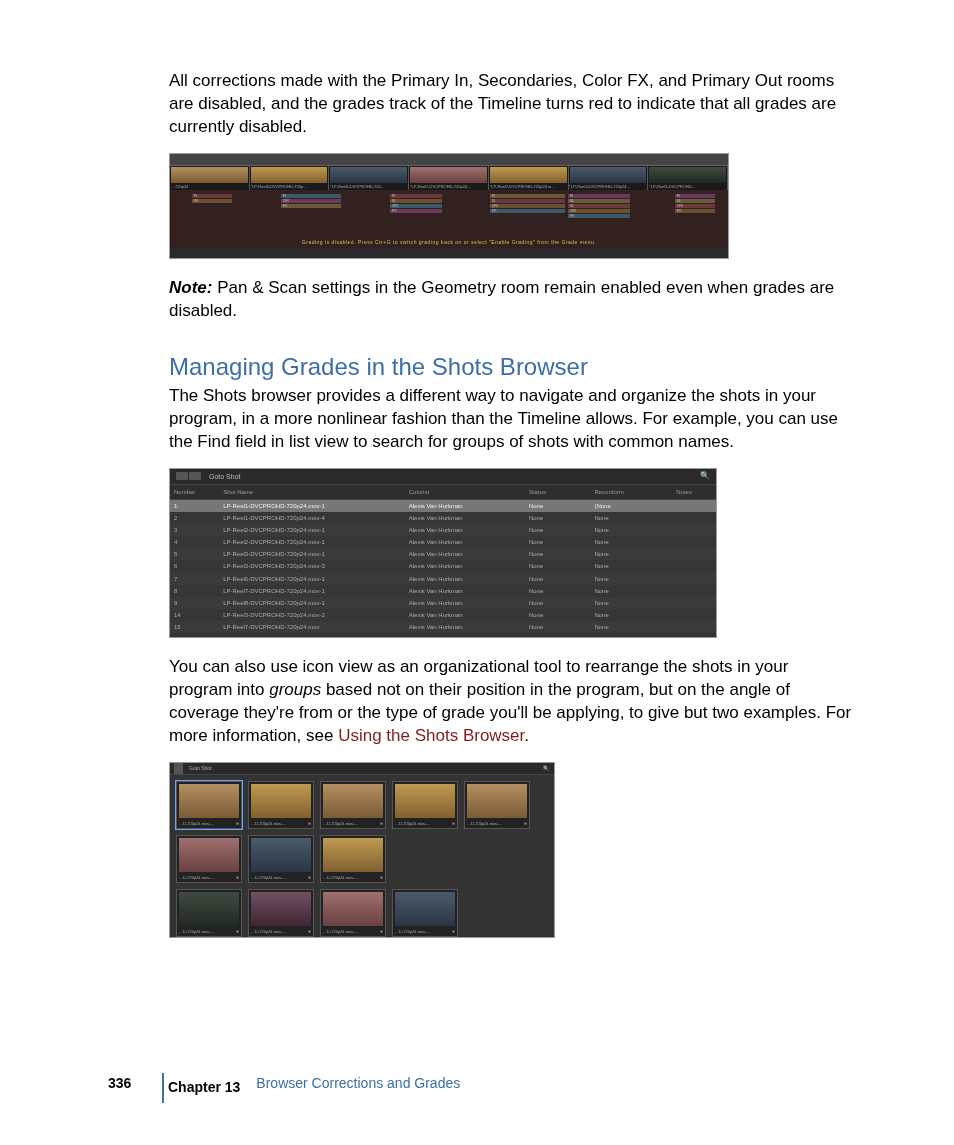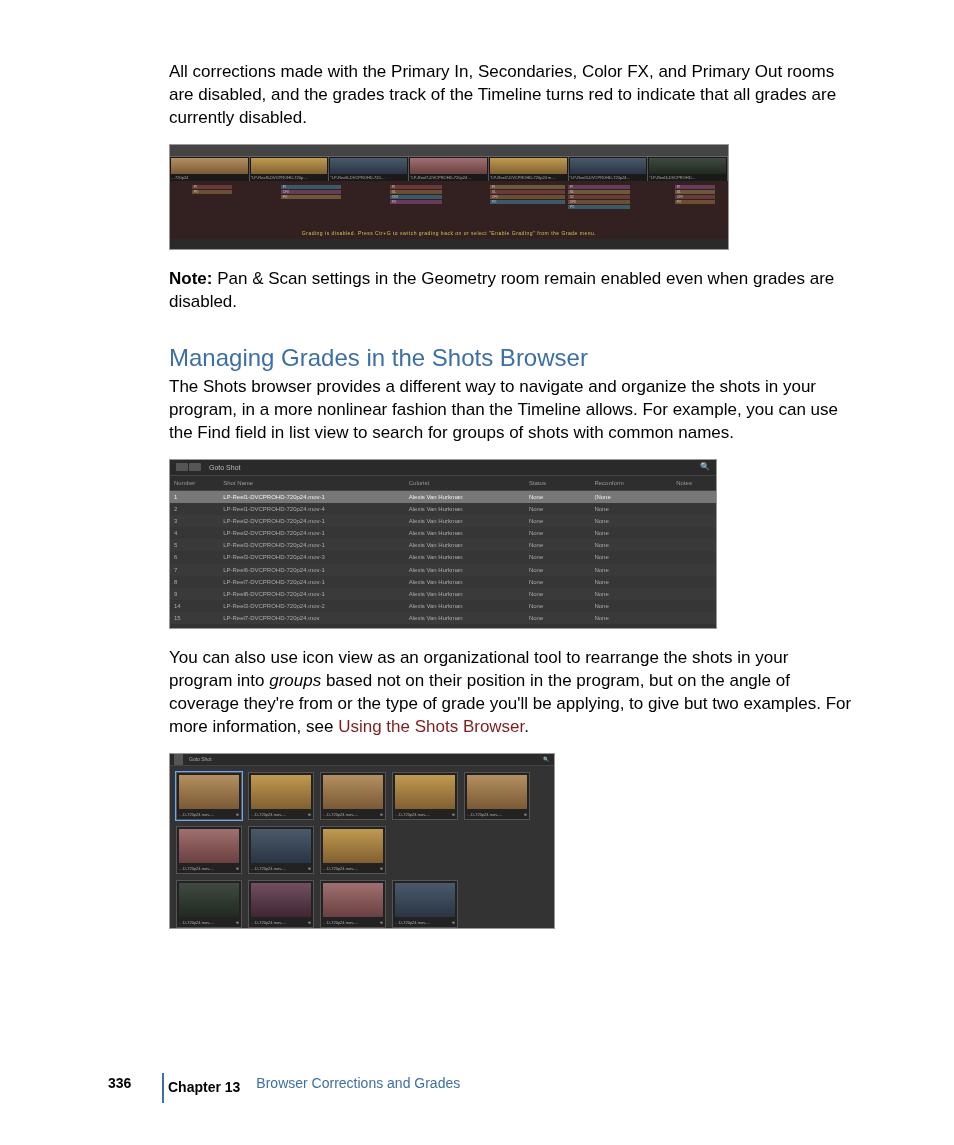--- a/index.html
+++ b/index.html
@@ -9,25 +9,25 @@
     background: #fff;
     font-family: "Myriad Pro", "Segoe UI", Arial, sans-serif;
     color: #000;
     position: relative;
     font-size: 17px;
     line-height: 1.35;
   }
   .content {
     position: absolute;
     left: 169px;
-    top: 61px;
+    top: 70px;
     width: 685px;
   }
   .para { margin-bottom: 14px; }
-  .note-label { font-weight: 700; }
+  .note-label { font-weight: 700; font-style: italic; }
   .heading {
     color: #3b6fa6;
     font-size: 24px;
     font-weight: 400;
     margin-top: 28px;
     margin-bottom: 2px;
   }
   .link-muted { color: #7f1d1d; }
   .italic { font-style: italic; }
 

